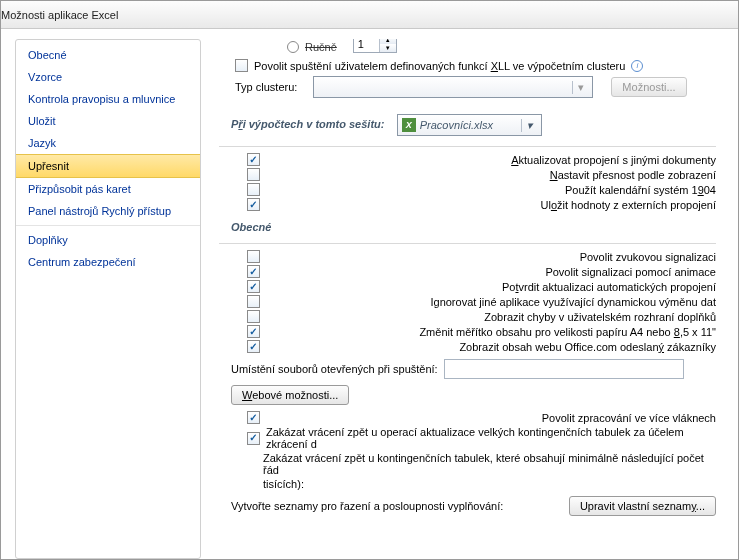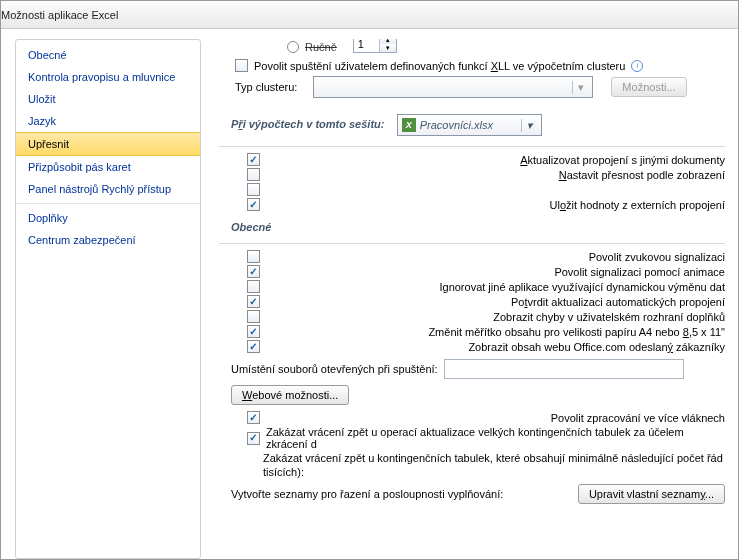--- a/index.html
+++ b/index.html
@@ -4,21 +4,21 @@
 <style>
   * { box-sizing: border-box; font-family: "Segoe UI", Tahoma, sans-serif; font-size: 11px; }
   body { margin: 0; background: #f0f0f0; width: 739px; height: 560px; overflow: hidden; }
   .window { width: 739px; height: 560px; background: #fff; border: 1px solid #9a9a9a; }
   .titlebar { height: 28px; line-height: 28px; background: linear-gradient(#fdfdfd,#e9e9e9); border-bottom: 1px solid #c9c9c9; color: #222; }
   .body { display: flex; height: calc(100% - 28px); padding: 10px 0 0 14px; }
   .sidebar { width: 186px; border: 1px solid #d0d0d0; border-radius: 3px; padding: 4px 0; background: #fff; height: 520px; }
   .side-item { padding: 5px 12px; color: #003399; cursor: pointer; }
   .side-item.sel { background: linear-gradient(#ffe9a6,#ffd968); border: 1px solid #e6c24a; border-left: none; border-right: none; color: #000; }
   .side-sep { height: 1px; background: #e4e4e4; margin: 3px 0; }
-  .content { flex: 1; padding: 0 13px 0 18px; overflow: hidden; }
+  .content { flex: 1; padding: 0 22px 0 18px; overflow: hidden; }
   .row { display: flex; align-items: center; margin: 2px 0; gap: 6px; }
   .row.indent { padding-left: 28px; justify-content: space-between; }
   .row.indent2 { padding-left: 44px; }
   .chk { width: 13px; height: 13px; border: 1px solid #8a8a8a; background: linear-gradient(#fff,#e8f0f8); display: inline-flex; align-items: center; justify-content: center; flex-shrink: 0; }
   .chk.on::after { content: "✓"; font-size: 10px; color: #135b9e; font-weight: bold; line-height: 1; }
   .lbl { color: #000; }
   .u { text-decoration: underline; }
   .sect { font-weight: bold; color: #44586c; margin: 10px 0 8px 12px; padding-bottom: 2px; font-style: italic; }
   .sect-line { height: 1px; background: #d9d9d9; margin-bottom: 6px; }
   .btn { background: linear-gradient(#fdfdfd,#e6e6e6); border: 1px solid #9a9a9a; border-radius: 3px; padding: 3px 10px; color: #000; cursor: pointer; }
@@ -36,20 +36,21 @@
   .radio { width: 12px; height: 12px; border: 1px solid #888; border-radius: 50%; background: #fff; }
 </style>
 </head>
 <body>
 
 <div class="window">
   <div class="titlebar">Možnosti aplikace Excel</div>
   <div class="body">
     <div class="sidebar">
       <div class="side-item">Obecné</div>
+      <div class="side-item">Vzorce</div>
       <div class="side-item">Kontrola pravopisu a mluvnice</div>
       <div class="side-item">Uložit</div>
       <div class="side-item">Jazyk</div>
       <div class="side-item sel">Upřesnit</div>
       <div class="side-item">Přizpůsobit pás karet</div>
       <div class="side-item">Panel nástrojů Rychlý přístup</div>
       <div class="side-sep"></div>
       <div class="side-item">Doplňky</div>
       <div class="side-item">Centrum zabezpečení</div>
     </div>
@@ -103,44 +104,45 @@
       <div class="row indent">
           <span class="chk on"></span>
           <span class="lbl"><span class="u">A</span><span>ktualizovat propojení s jinými dokumenty</span></span>
         </div>
       <div class="row indent">
           <span class="chk"></span>
           <span class="lbl"><span class="u">N</span><span>astavit přesnost podle zobrazení</span></span>
         </div>
       <div class="row indent">
           <span class="chk"></span>
+          <span class="lbl"><span>Použít kalendářní systém 1</span><span class="u">9</span><span>04</span></span>
         </div>
       <div class="row indent">
           <span class="chk on"></span>
           <span class="lbl"><span>Ul</span><span class="u">o</span><span>žit hodnoty z externích propojení</span></span>
         </div>
 
       <div class="sect">Obecné</div>
       <div class="sect-line"></div>
 
       <div class="row indent">
           <span class="chk"></span>
           <span class="lbl">Povolit zvukovou signalizaci</span>
         </div>
       <div class="row indent">
           <span class="chk on"></span>
           <span class="lbl">Povolit signalizaci pomocí animace</span>
         </div>
       <div class="row indent">
+          <span class="chk on"></span>
+          <span class="lbl"><span>Po</span><span class="u">t</span><span>vrdit aktualizaci automatických propojení</span></span>
+        </div>
+      <div class="row indent">
           <span class="chk"></span>
           <span class="lbl">Ignorovat jiné aplikace využívající dynamickou výměnu dat</span>
-        </div>
-      <div class="row indent">
-          <span class="chk on"></span>
-          <span class="lbl"><span>Po</span><span class="u">t</span><span>vrdit aktualizaci automatických propojení</span></span>
         </div>
       <div class="row indent">
           <span class="chk"></span>
           <span class="lbl">Zobrazit chyby v uživatelském rozhraní doplňků</span>
         </div>
       <div class="row indent">
           <span class="chk on"></span>
           <span class="lbl"><span>Změnit měřítko obsahu pro velikosti papíru A4 nebo </span><span class="u">8</span><span>,5 x 11"</span></span>
         </div>
       <div class="row indent">

